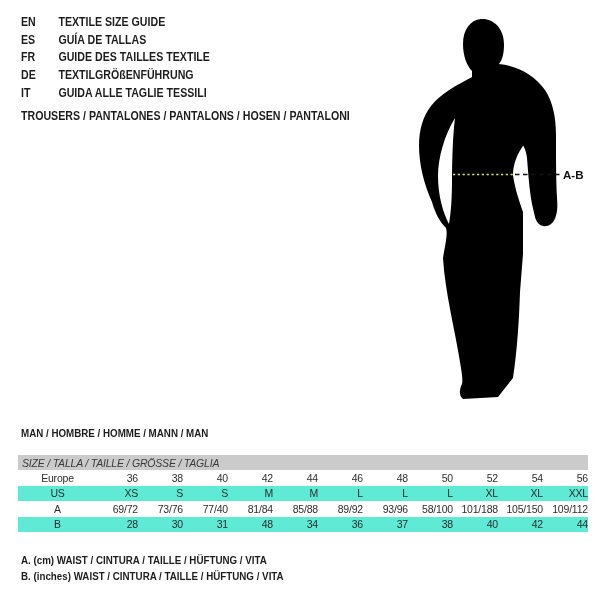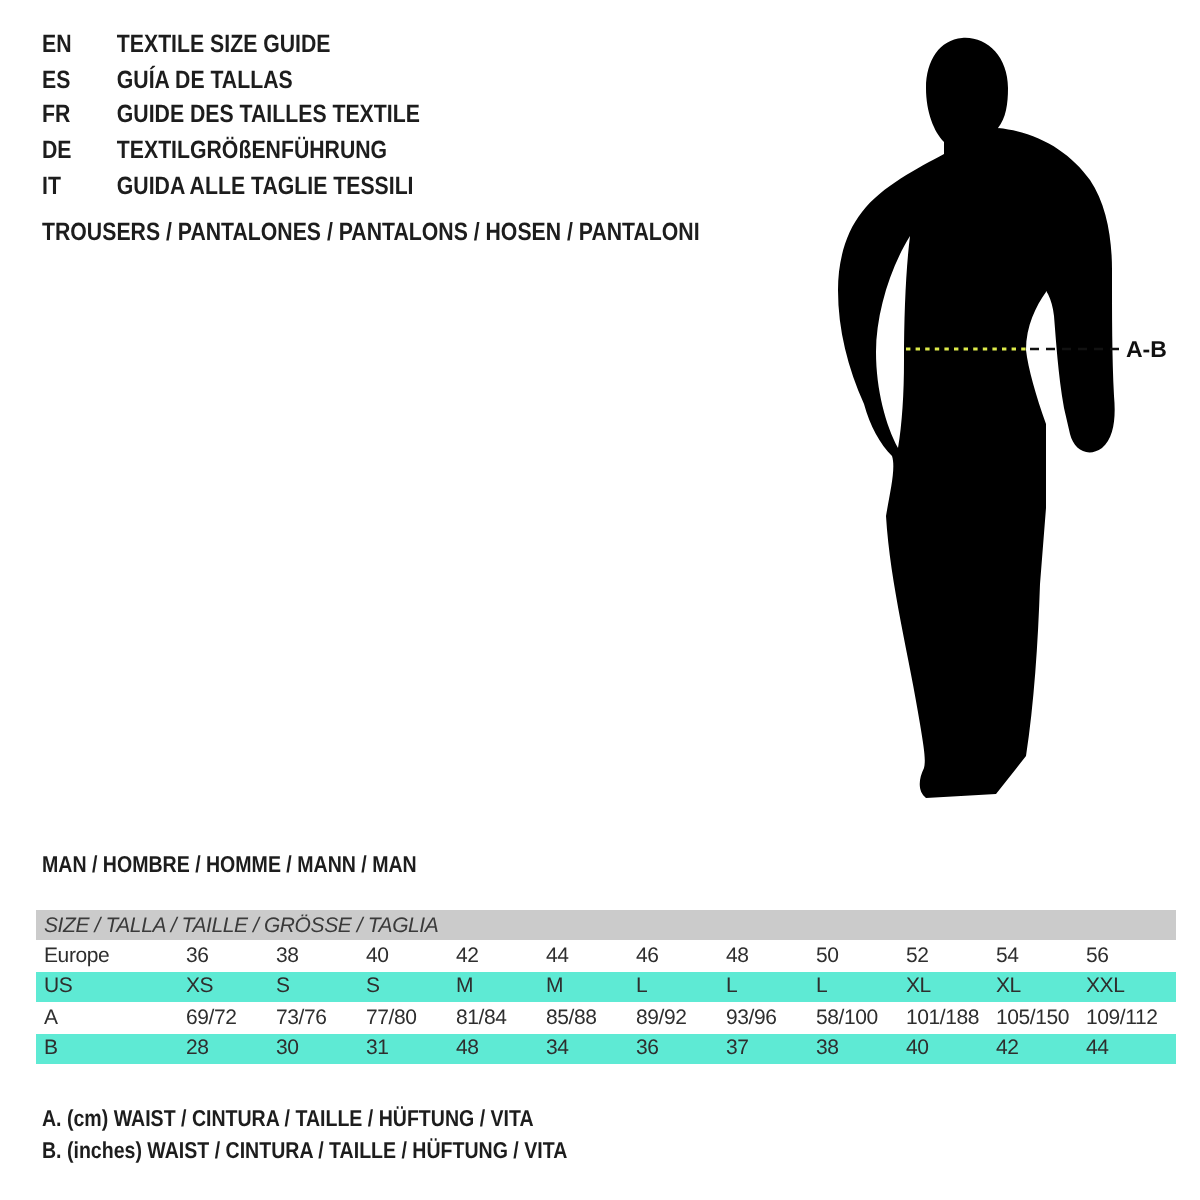--- a/index.html
+++ b/index.html
@@ -19,22 +19,22 @@
   .figure svg{display:block;}
   .figure text{font-family:"Liberation Sans",sans-serif;font-weight:700;}
   .gender-heading{
     position:absolute;left:21px;top:427px;font-size:11.5px;font-weight:700;
     transform:scaleX(0.85);transform-origin:0 0;white-space:nowrap;
   }
   .size-table{position:absolute;left:18px;top:455px;width:570px;font-size:10.5px;color:#2e2e2e;}
   .tr{display:flex;align-items:center;height:15.4px;}
   .tr.head{background:#cbcbcb;color:#3a3a3a;padding-left:4px;box-sizing:border-box;letter-spacing:-0.2px;font-style:italic;}
   .tr.alt{background:#5eead4;}
-  .td{width:45px;flex:none;text-align:left;letter-spacing:-0.2px;white-space:nowrap;}
-  .td.label{width:75px;text-align:left;padding-left:4px;box-sizing:border-box;}
+  .td{width:45px;flex:none;text-align:right;letter-spacing:-0.2px;white-space:nowrap;}
+  .td.label{width:75px;text-align:center;padding-left:4px;box-sizing:border-box;}
   .notes{
     position:absolute;left:21px;top:553px;font-size:11.5px;font-weight:700;line-height:15.8px;
     transform:scaleX(0.85);transform-origin:0 0;white-space:nowrap;
   }
 </style>
 </head>
 <body>
 
 <div class="lang-list">
   <div class="lang-row">
@@ -141,21 +141,21 @@
     <div class="td">L</div>
     <div class="td">L</div>
     <div class="td">XL</div>
     <div class="td">XL</div>
     <div class="td">XXL</div>
   </div>
   <div class="tr">
     <div class="td label">A</div>
     <div class="td">69/72</div>
     <div class="td">73/76</div>
-    <div class="td">77/80</div>
+    <div class="td">77/40</div>
     <div class="td">81/84</div>
     <div class="td">85/88</div>
     <div class="td">89/92</div>
     <div class="td">93/96</div>
     <div class="td">58/100</div>
     <div class="td">101/188</div>
     <div class="td">105/150</div>
     <div class="td">109/112</div>
   </div>
   <div class="tr alt">

